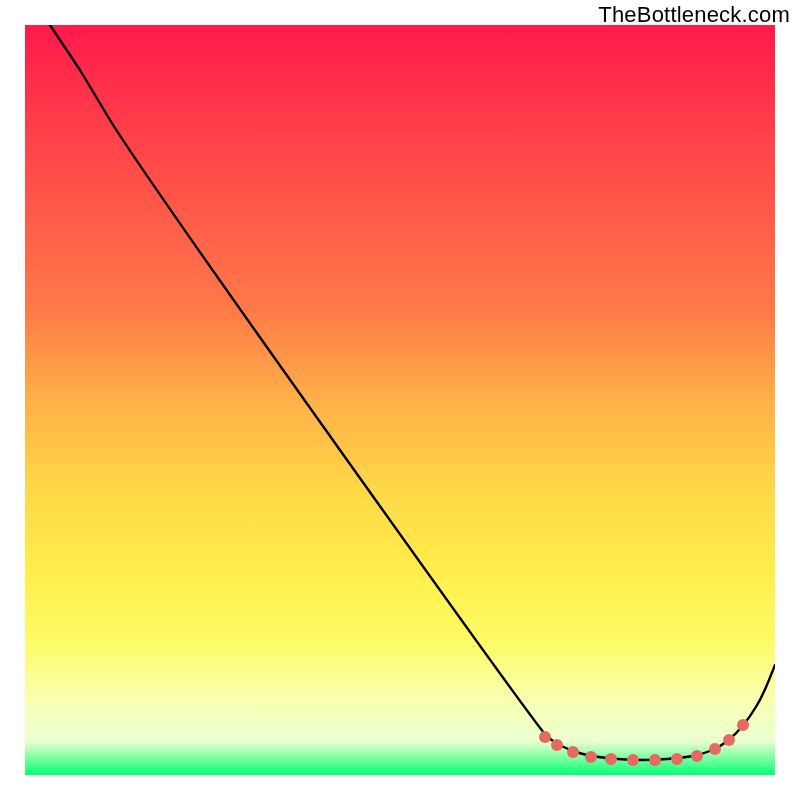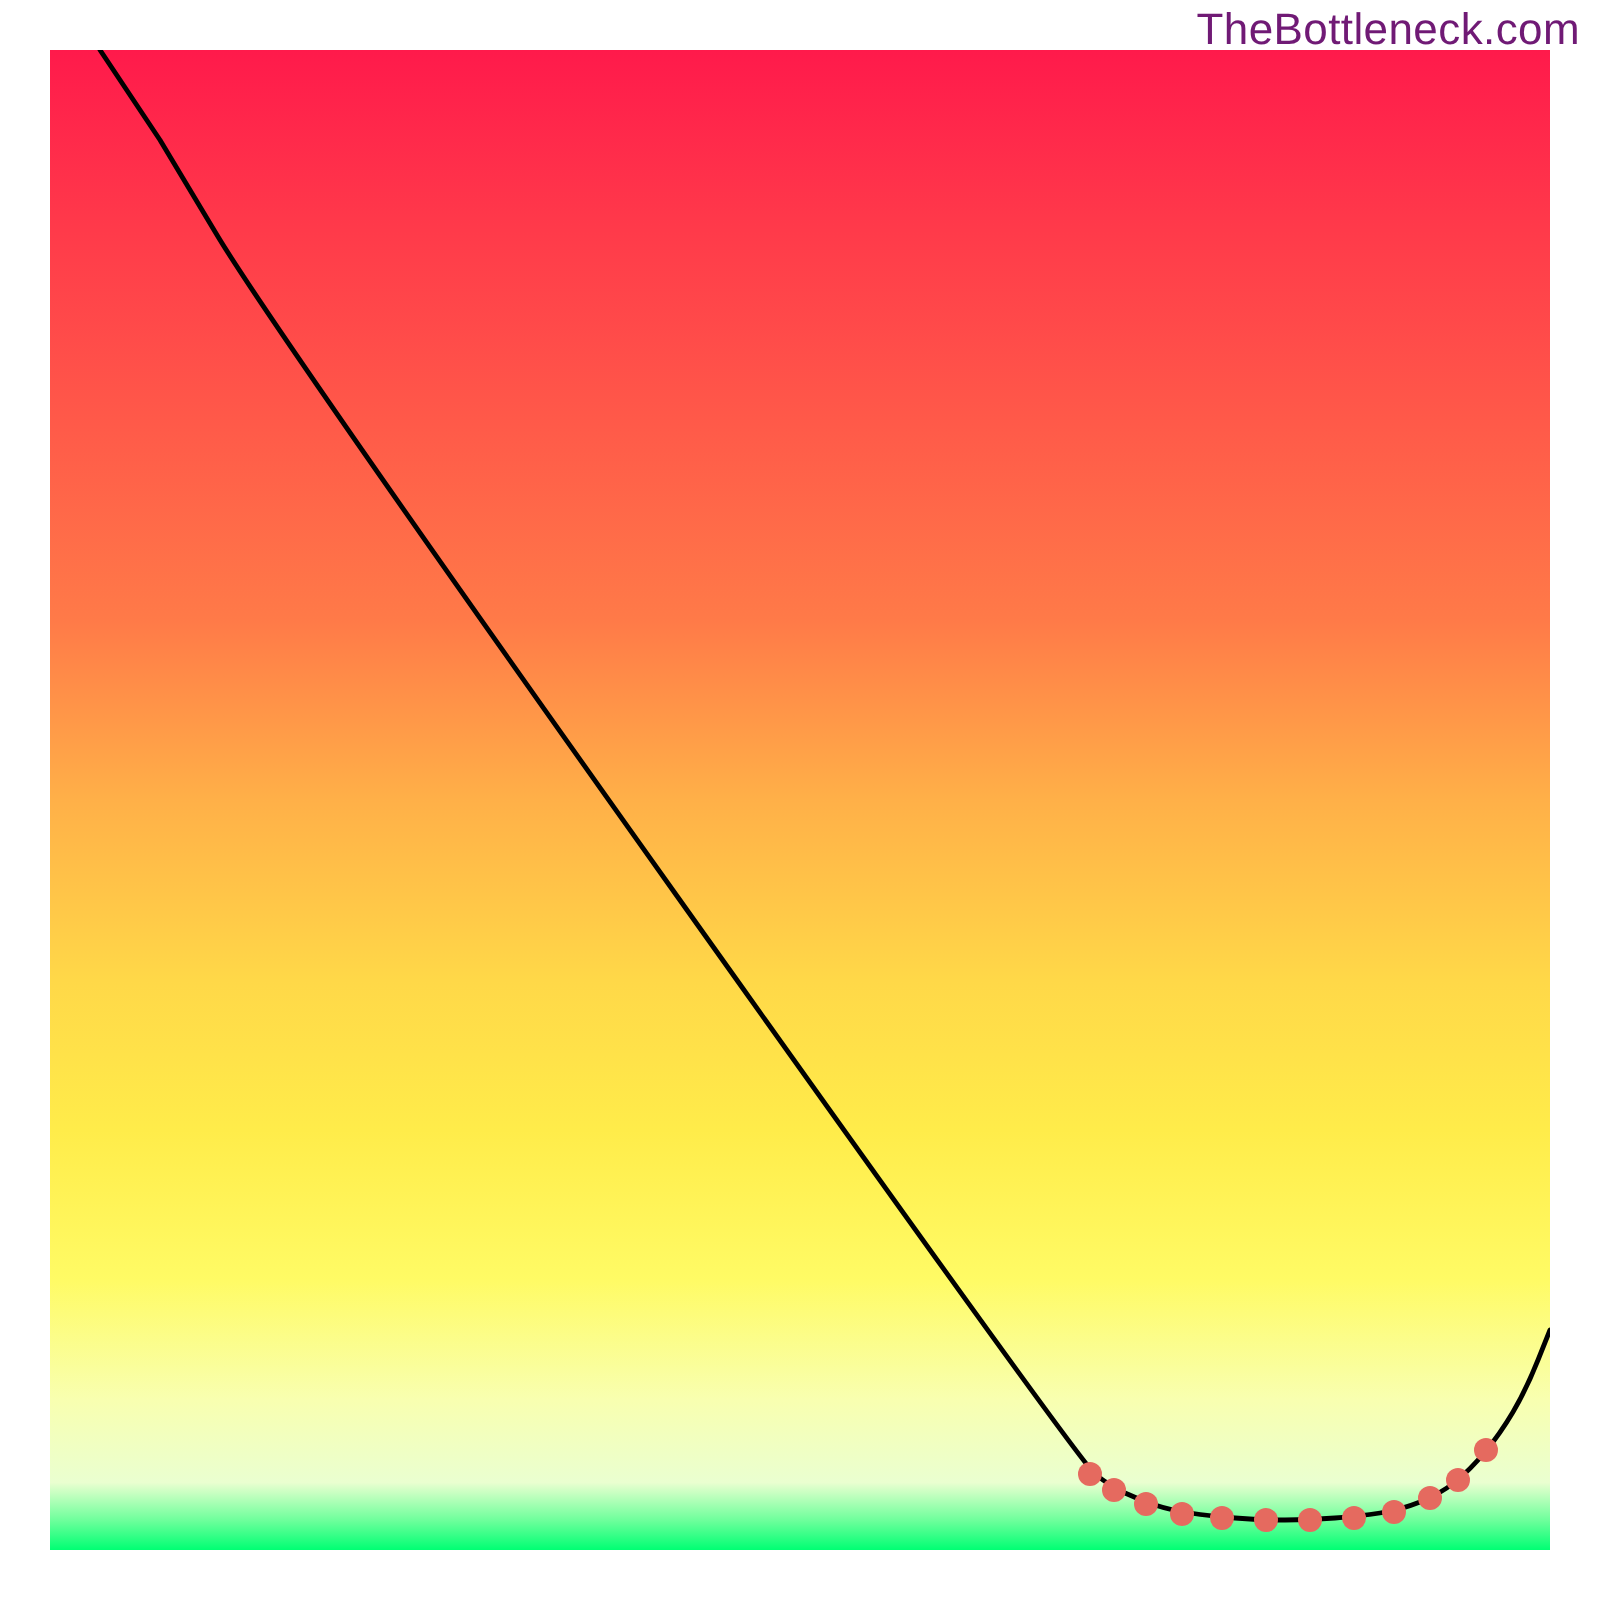--- a/index.html
+++ b/index.html
@@ -14,21 +14,21 @@
     position: relative;
     width: 800px;
     height: 800px;
     background: #ffffff;
   }
   .watermark {
     position: absolute;
     top: 2px;
     right: 10px;
     font-size: 22px;
-    color: #701a75;
+    color: #000000;
     font-weight: 500;
     letter-spacing: 0.2px;
     z-index: 5;
   }
   .plot-area {
     position: absolute;
     left: 25px;
     top: 25px;
     width: 750px;
     height: 750px;

